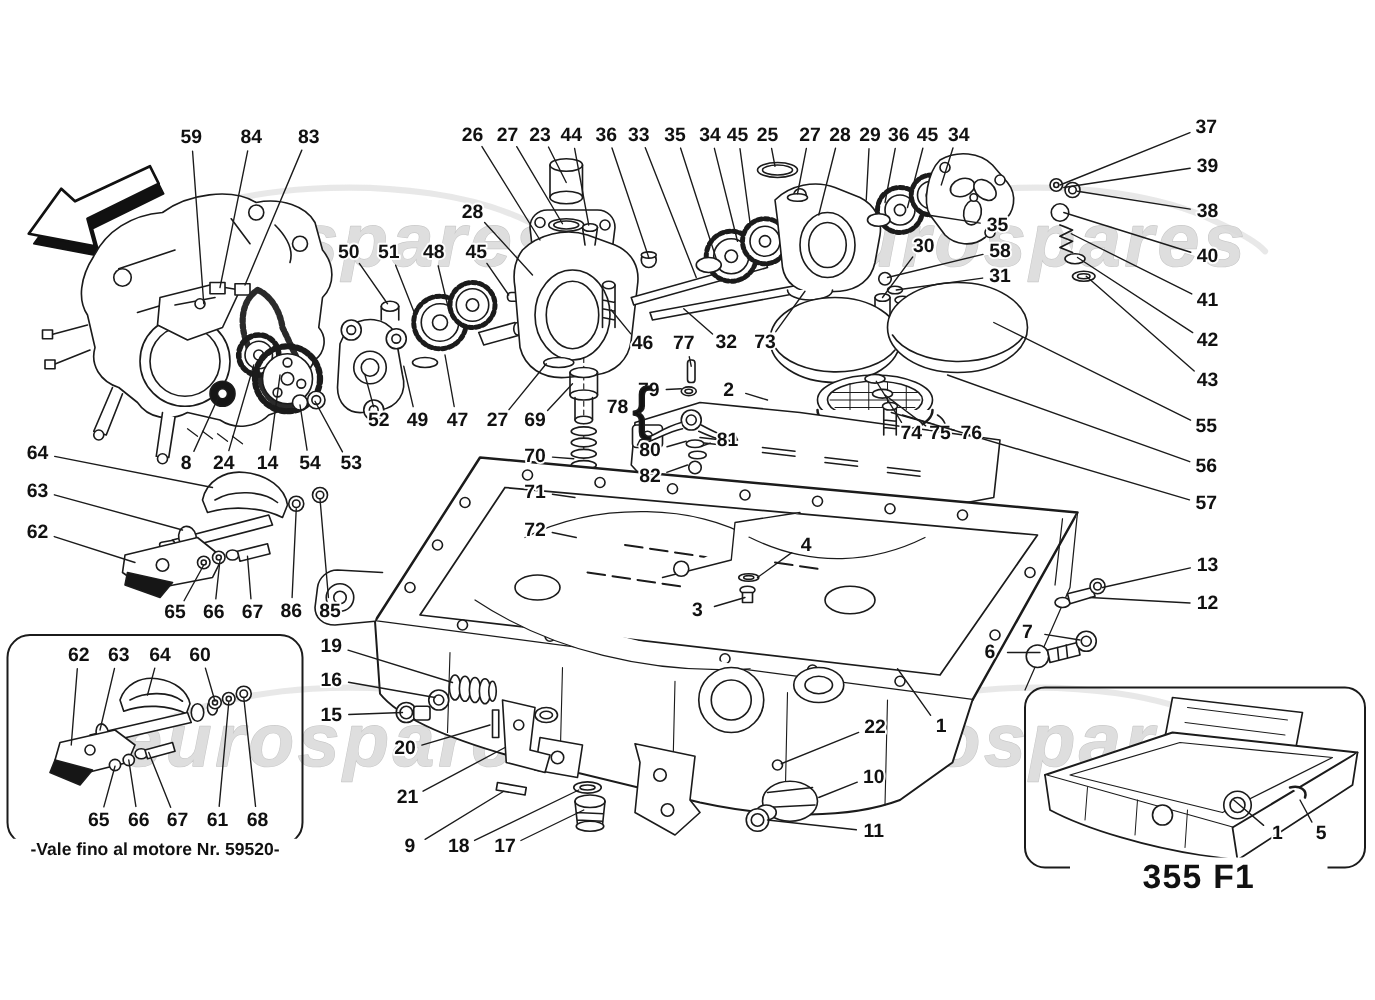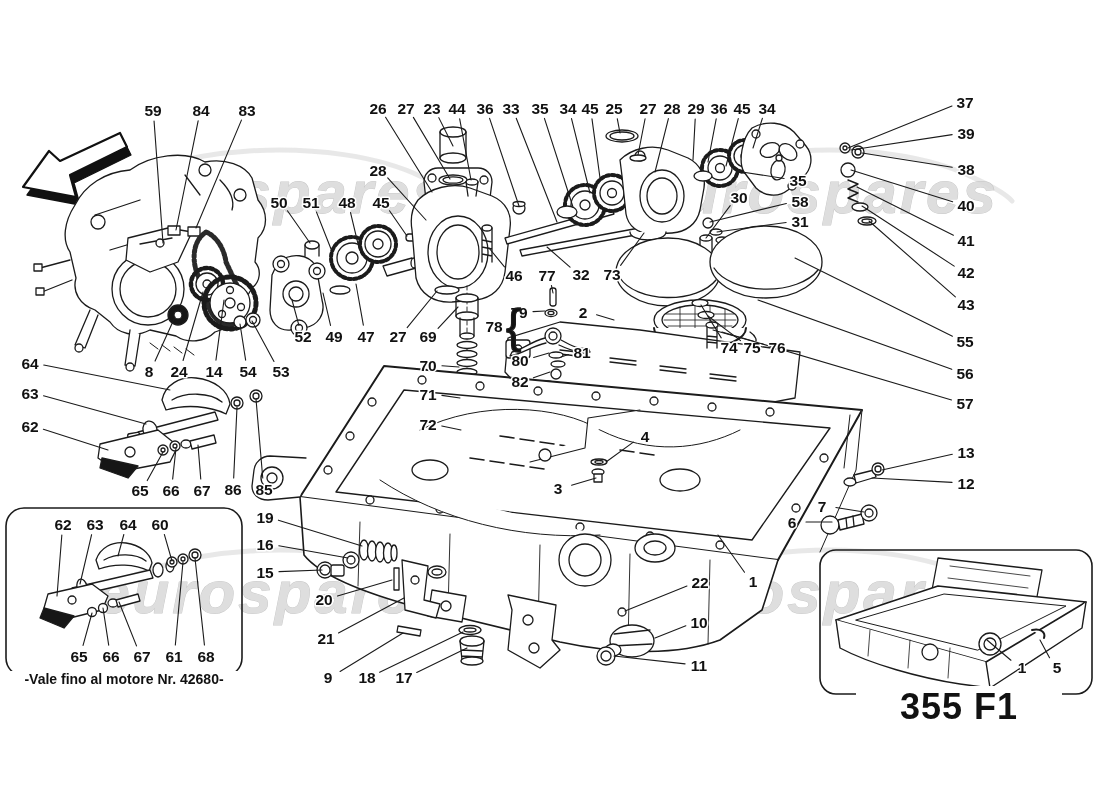--- a/index.html
+++ b/index.html
@@ -5,21 +5,21 @@
   html,body{margin:0;padding:0;background:#ffffff;}
   .stage{position:relative;width:1100px;height:800px;background:#ffffff;overflow:hidden;
          font-family:"Liberation Sans", sans-serif;}
   svg{position:absolute;left:0;top:0;}
   .art path,.art circle,.art ellipse,.art rect,.art line,.art polyline,.art polygon{
     vector-effect:non-scaling-stroke;
   }
   .caption{position:absolute;font-weight:bold;color:#111;background:#ffffff;text-align:center;}
   .caption-bl1{left:2px;top:671px;width:244px;font-size:14px;}
   .caption-bl2{left:2px;top:688px;width:244px;font-size:14px;}
-  .caption-br{left:856px;top:686px;width:206px;font-size:36px;letter-spacing:1px;}
+  .caption-br{left:856px;top:686px;width:206px;font-size:27px;letter-spacing:1px;}
 </style>
 </head>
 <body>
 
 <div class="stage">
 
 <svg id="art" class="art" width="1100" height="800" viewBox="0 0 1100 800" fill="none" stroke="#1b1b1b" stroke-width="1.3" stroke-linejoin="round" stroke-linecap="round">
 
   <g id="wm-layer" stroke="none">
         <path d="M 87,203 C 157,141 337,135 422,177 C 444,187 457,195 462,201" stroke="#e3e3e3" stroke-width="5" fill="none" opacity="0.8"></path>
@@ -588,16 +588,16 @@
         <text x="174" y="656" text-anchor="middle" dominant-baseline="central" fill="#111111" stroke="#ffffff" stroke-width="3" paint-order="stroke" font-family="&quot;Liberation Sans&quot;, sans-serif" font-size="15.5" font-weight="bold">61</text>
         <line x1="204.43837801018475" y1="645.0686460712932" x2="195" y2="558" stroke="#1b1b1b" stroke-width="1.1"></line>
         <text x="206" y="656" text-anchor="middle" dominant-baseline="central" fill="#111111" stroke="#ffffff" stroke-width="3" paint-order="stroke" font-family="&quot;Liberation Sans&quot;, sans-serif" font-size="15.5" font-weight="bold">68</text>
         <line x1="1010.9150484221113" y1="660.28116200279" x2="987" y2="640" stroke="#1b1b1b" stroke-width="1.1"></line>
         <text x="1022" y="667" text-anchor="middle" dominant-baseline="central" fill="#111111" stroke="#ffffff" stroke-width="3" paint-order="stroke" font-family="&quot;Liberation Sans&quot;, sans-serif" font-size="15.5" font-weight="bold">1</text>
         <line x1="1049.540614224394" y1="657.6914387590127" x2="1040" y2="640" stroke="#1b1b1b" stroke-width="1.1"></line>
         <text x="1057" y="667" text-anchor="middle" dominant-baseline="central" fill="#111111" stroke="#ffffff" stroke-width="3" paint-order="stroke" font-family="&quot;Liberation Sans&quot;, sans-serif" font-size="15.5" font-weight="bold">5</text>
       </g>
 </svg>
 
-<div class="caption caption-bl1">-Vale fino al motore Nr. 42680-</div>
+<div class="caption caption-bl1">-Vale fino al motore Nr. 59520-</div>
 <div class="caption caption-br">355 F1</div>
 
 </div>
 
 </body></html>

